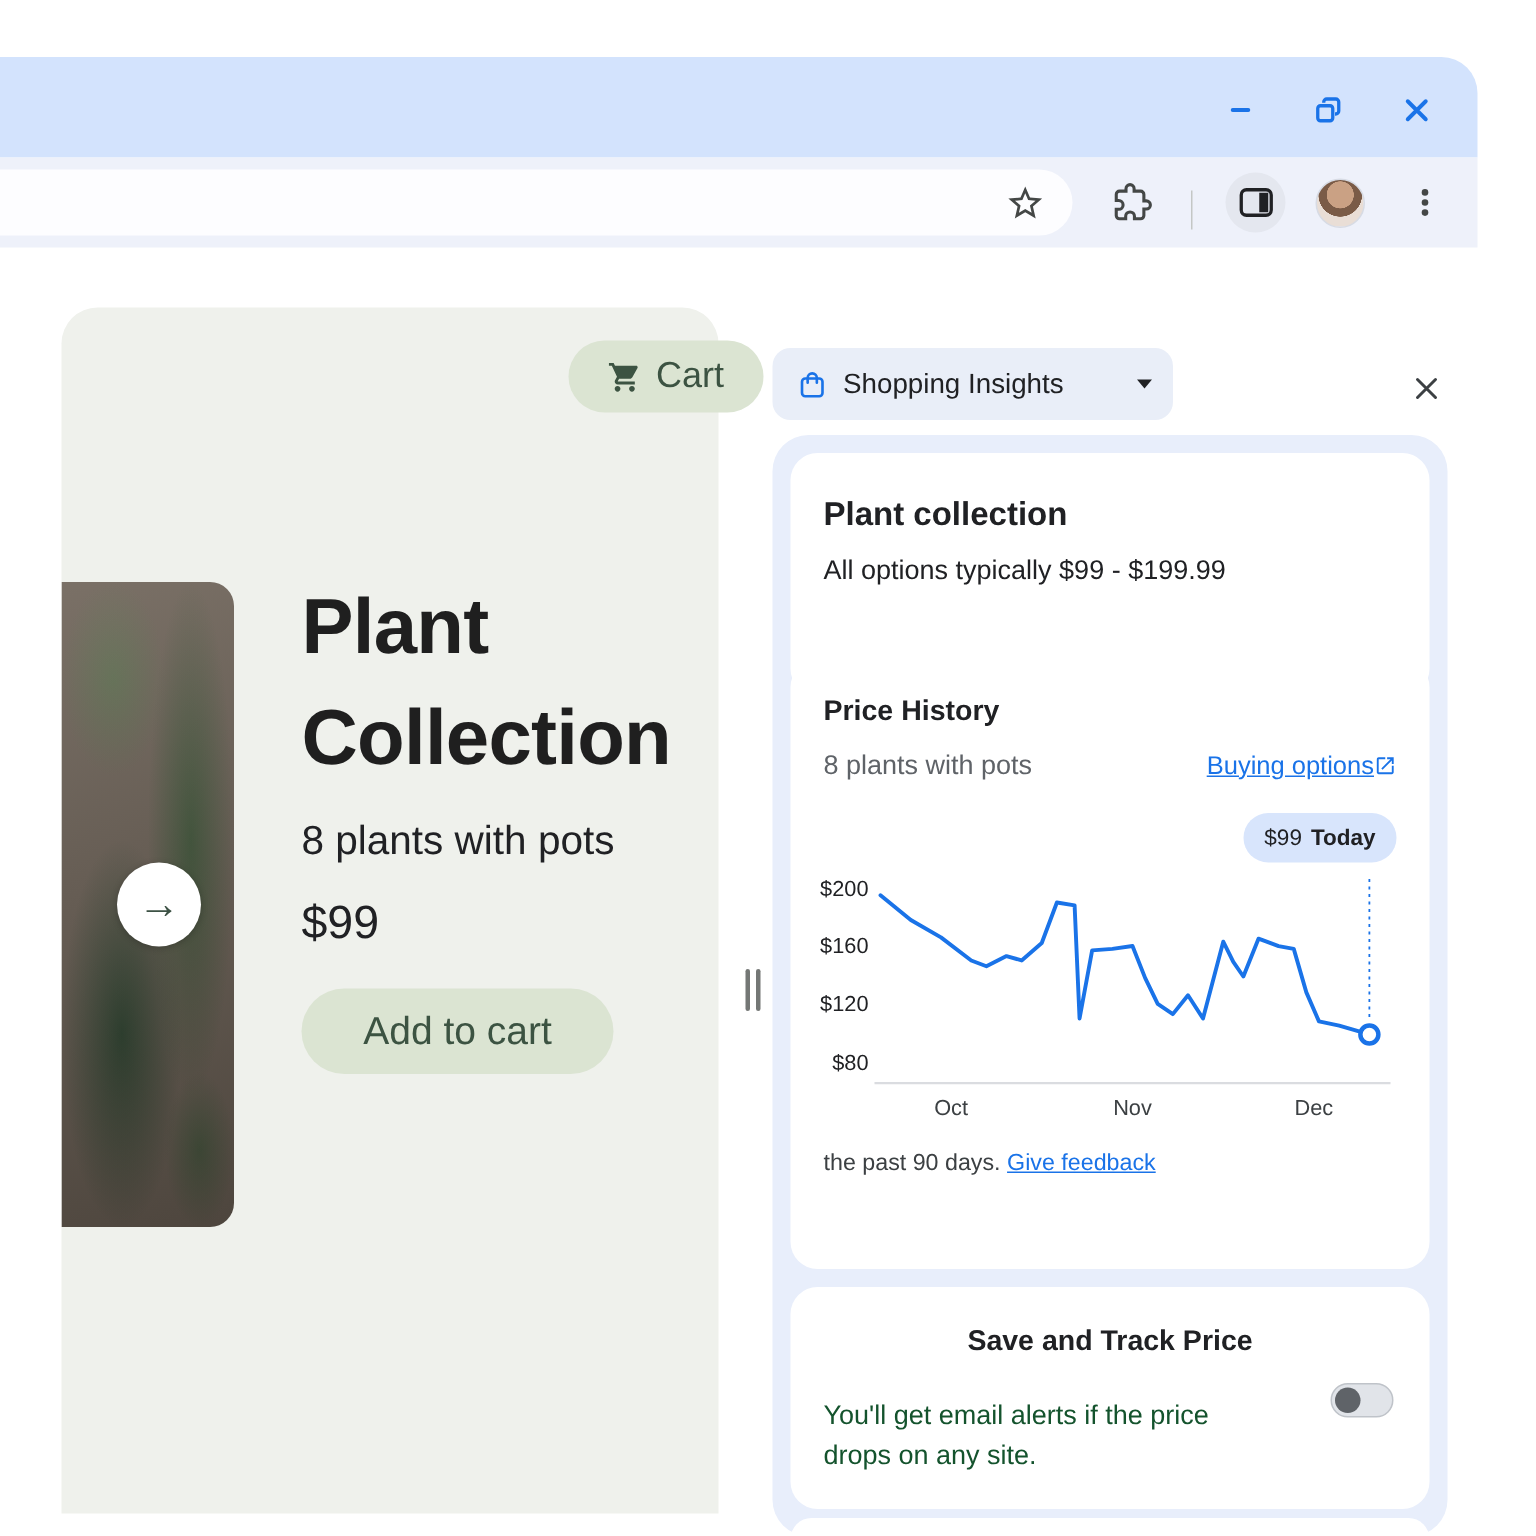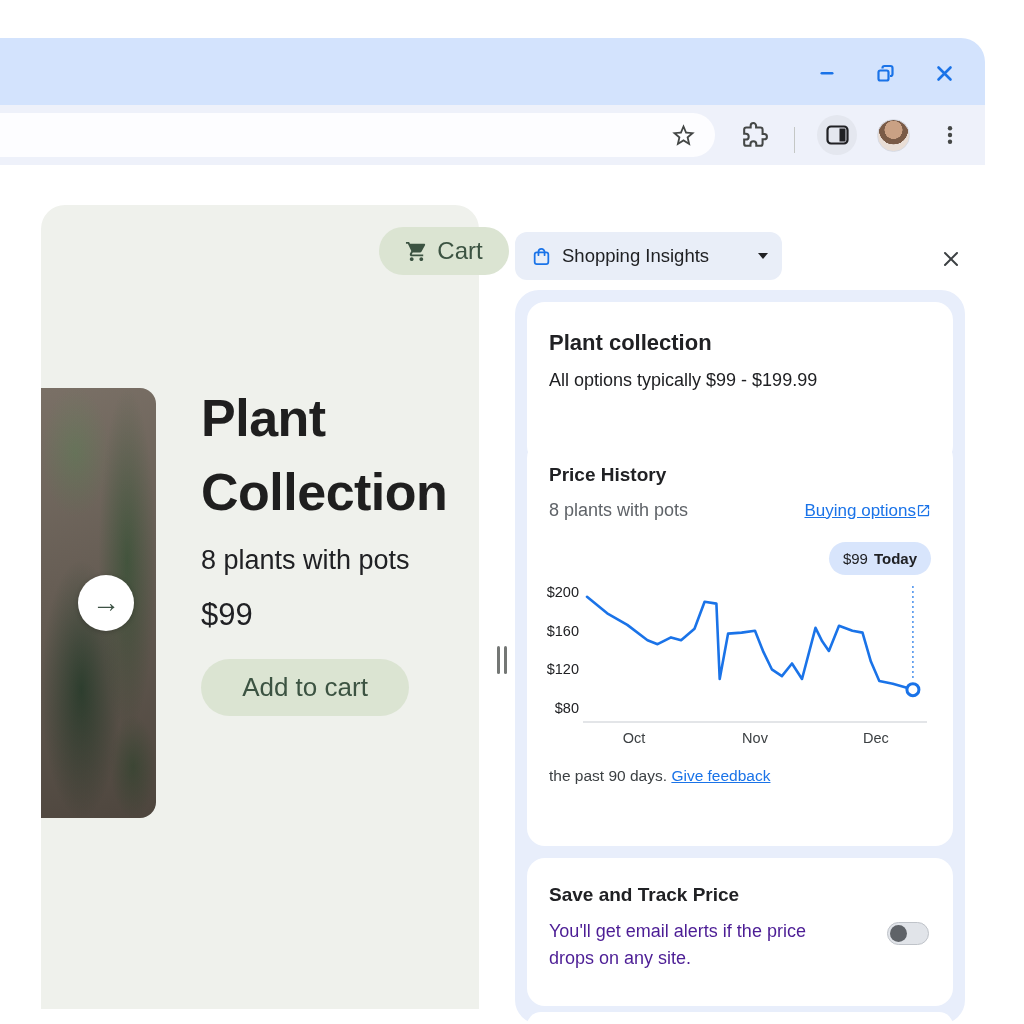--- a/index.html
+++ b/index.html
@@ -84,22 +84,22 @@
   .buying { font-size:17px; display:flex; align-items:center; gap:0; }
   .badge { position:absolute; right:22px; top:102px; height:33px; background:var(--badge_bg,#d8e5fc);
            border-radius:17px; display:flex; align-items:center; padding:0 14px; gap:6px; font-size:15px; }
   .badge b { font-weight:bold; }
   .chart-wrap { position:absolute; left:8px; top:140px; width:404px; height:172px; }
   svg text { font-family:"Liberation Sans", sans-serif; }
   .caption { position:absolute; left:22px; top:322px; width:394px; font-size:15.5px;
              line-height:27.5px; color:#3c4043; }
 
   .card-track { top:568px; height:148px; padding:26px 22px 0 22px; }
-  .card-track h3 { font-size:19px; font-weight:bold; color:#202124; }
-  .card-track p { font-size:18px; line-height:27px; color:#4c1d95; margin-top:12px; width:300px; }
+  .card-track h3 { font-size:19px; font-weight:bold; color:#202124;text-align:center; }
+  .card-track p { font-size:18px; line-height:27px; color:#14532d; margin-top:24px; width:300px; }
   .toggle { position:absolute; right:24px; top:64px; width:42px; height:23px; border-radius:12px;
             background:#e1e4e9; border:1px solid #bfc3c9; cursor:pointer; }
   .toggle .knob { position:absolute; left:2px; top:2px; width:17px; height:17px; border-radius:50%;
                   background:#5f6368; }
   .card-sliver { top:722px; height:14px; border-radius:16px 16px 0 0; }
 </style>
 </head>
 <body>
 
 <div class="screen">

